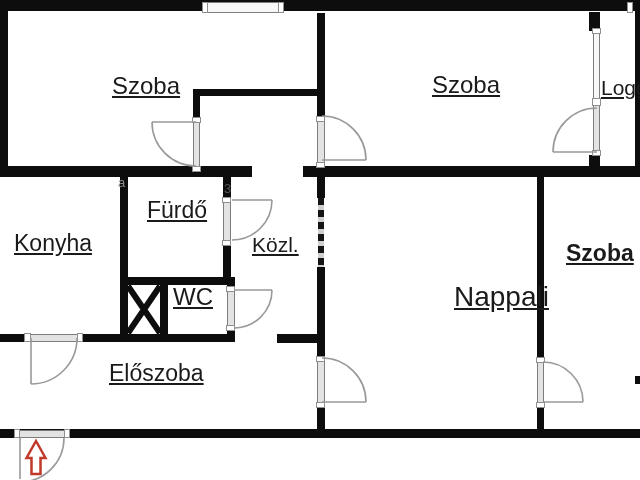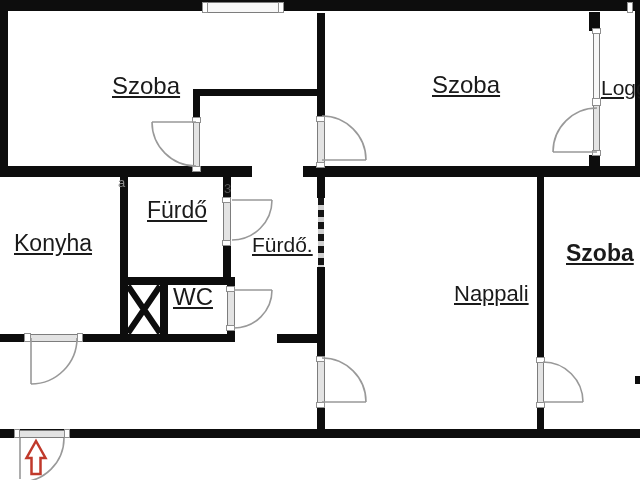--- a/index.html
+++ b/index.html
@@ -106,21 +106,22 @@
     <path class="arc" d="M543,362 A40,40 0 0 1 583,402 M543,402 L583,402"></path>
     <path class="arc shaft" d="M128,286 L160,333 M160,286 L128,333"></path>
     <polygon class="arrow" points="36,441 45.5,458 40.5,458 40.5,474 31.5,474 31.5,458 26.5,458"></polygon>
   </svg>
 
   <div class="lbl" style="left:112px;top:73px;font-size:24px">Szoba</div>
   <div class="lbl" style="left:432px;top:72px;font-size:24px">Szoba</div>
   <div class="lbl" style="left:601px;top:76px;font-size:21px">Loggia</div>
   <div class="lbl" style="left:14px;top:231px;font-size:23px">Konyha</div>
   <div class="lbl" style="left:147px;top:198px;font-size:23px">Fürdő</div>
-  <div class="lbl" style="left:252px;top:233px;font-size:21px">Fürdő.</div>
+  <div class="lbl" style="left:252px;top:233px;font-size:21px">Közl.</div>
   <div class="lbl" style="left:173px;top:284px;font-size:24px">WC</div>
-  <div class="lbl" style="left:454px;top:282px;font-size:22px">Nappali</div>
+  <div class="lbl" style="left:109px;top:361px;font-size:23px">Előszoba</div>
+  <div class="lbl" style="left:454px;top:282px;font-size:28px">Nappali</div>
   <div class="lbl bold" style="left:566px;top:241px;font-size:23px">Szoba</div>
 
   <div class="wm" style="left:118px;top:175px">a</div>
   <div class="wm" style="left:224px;top:181px;color:#555">3</div>
 
 </div>
 
 </body></html>

